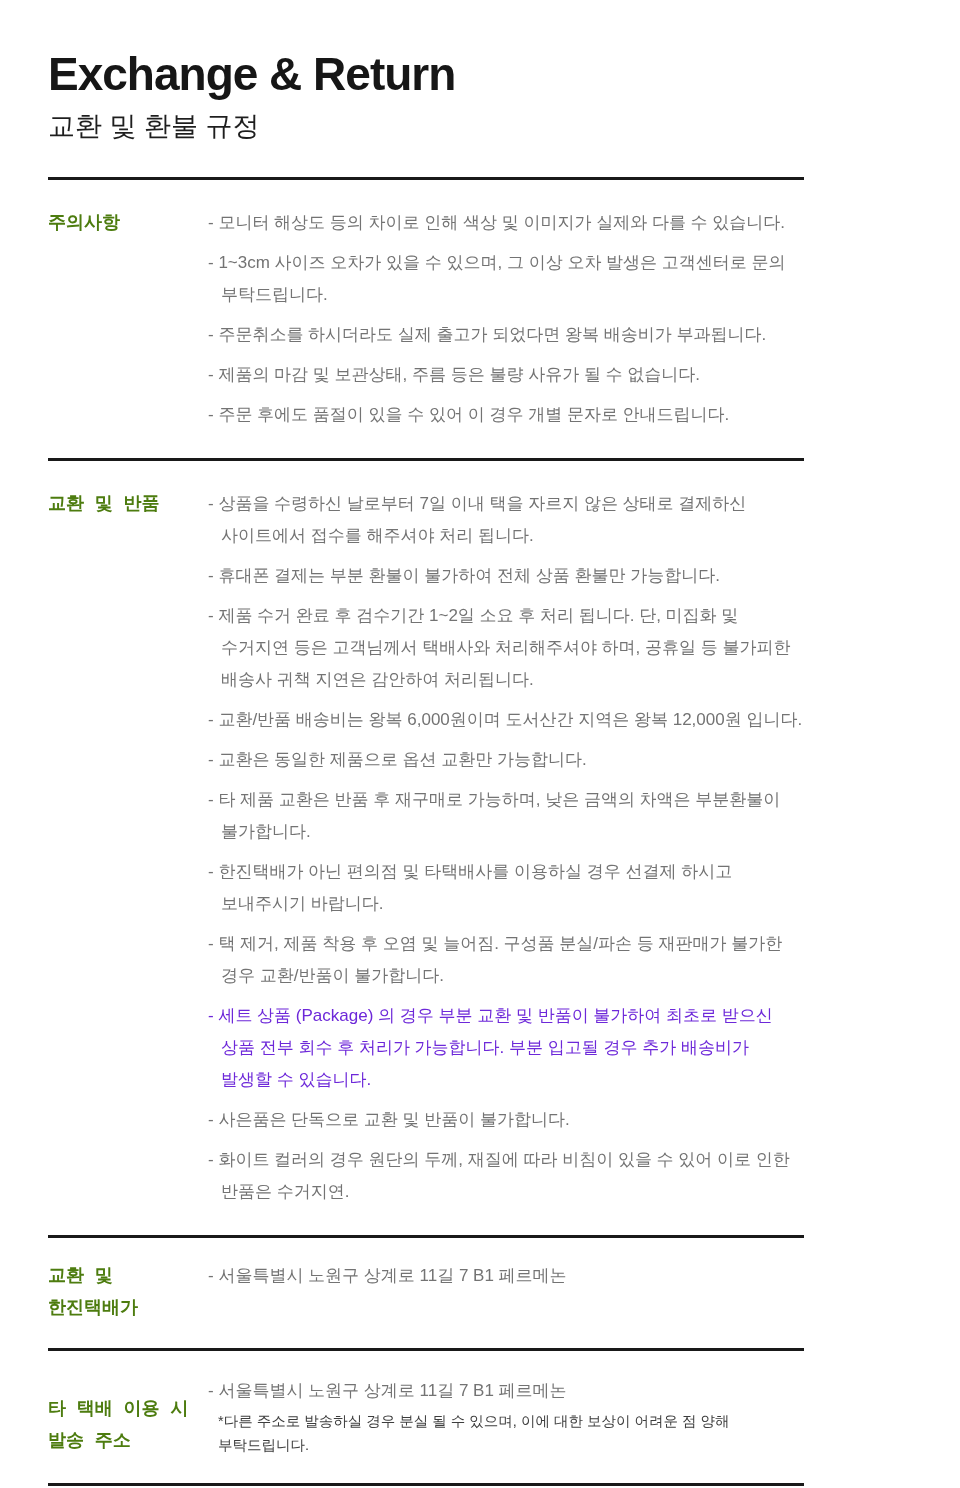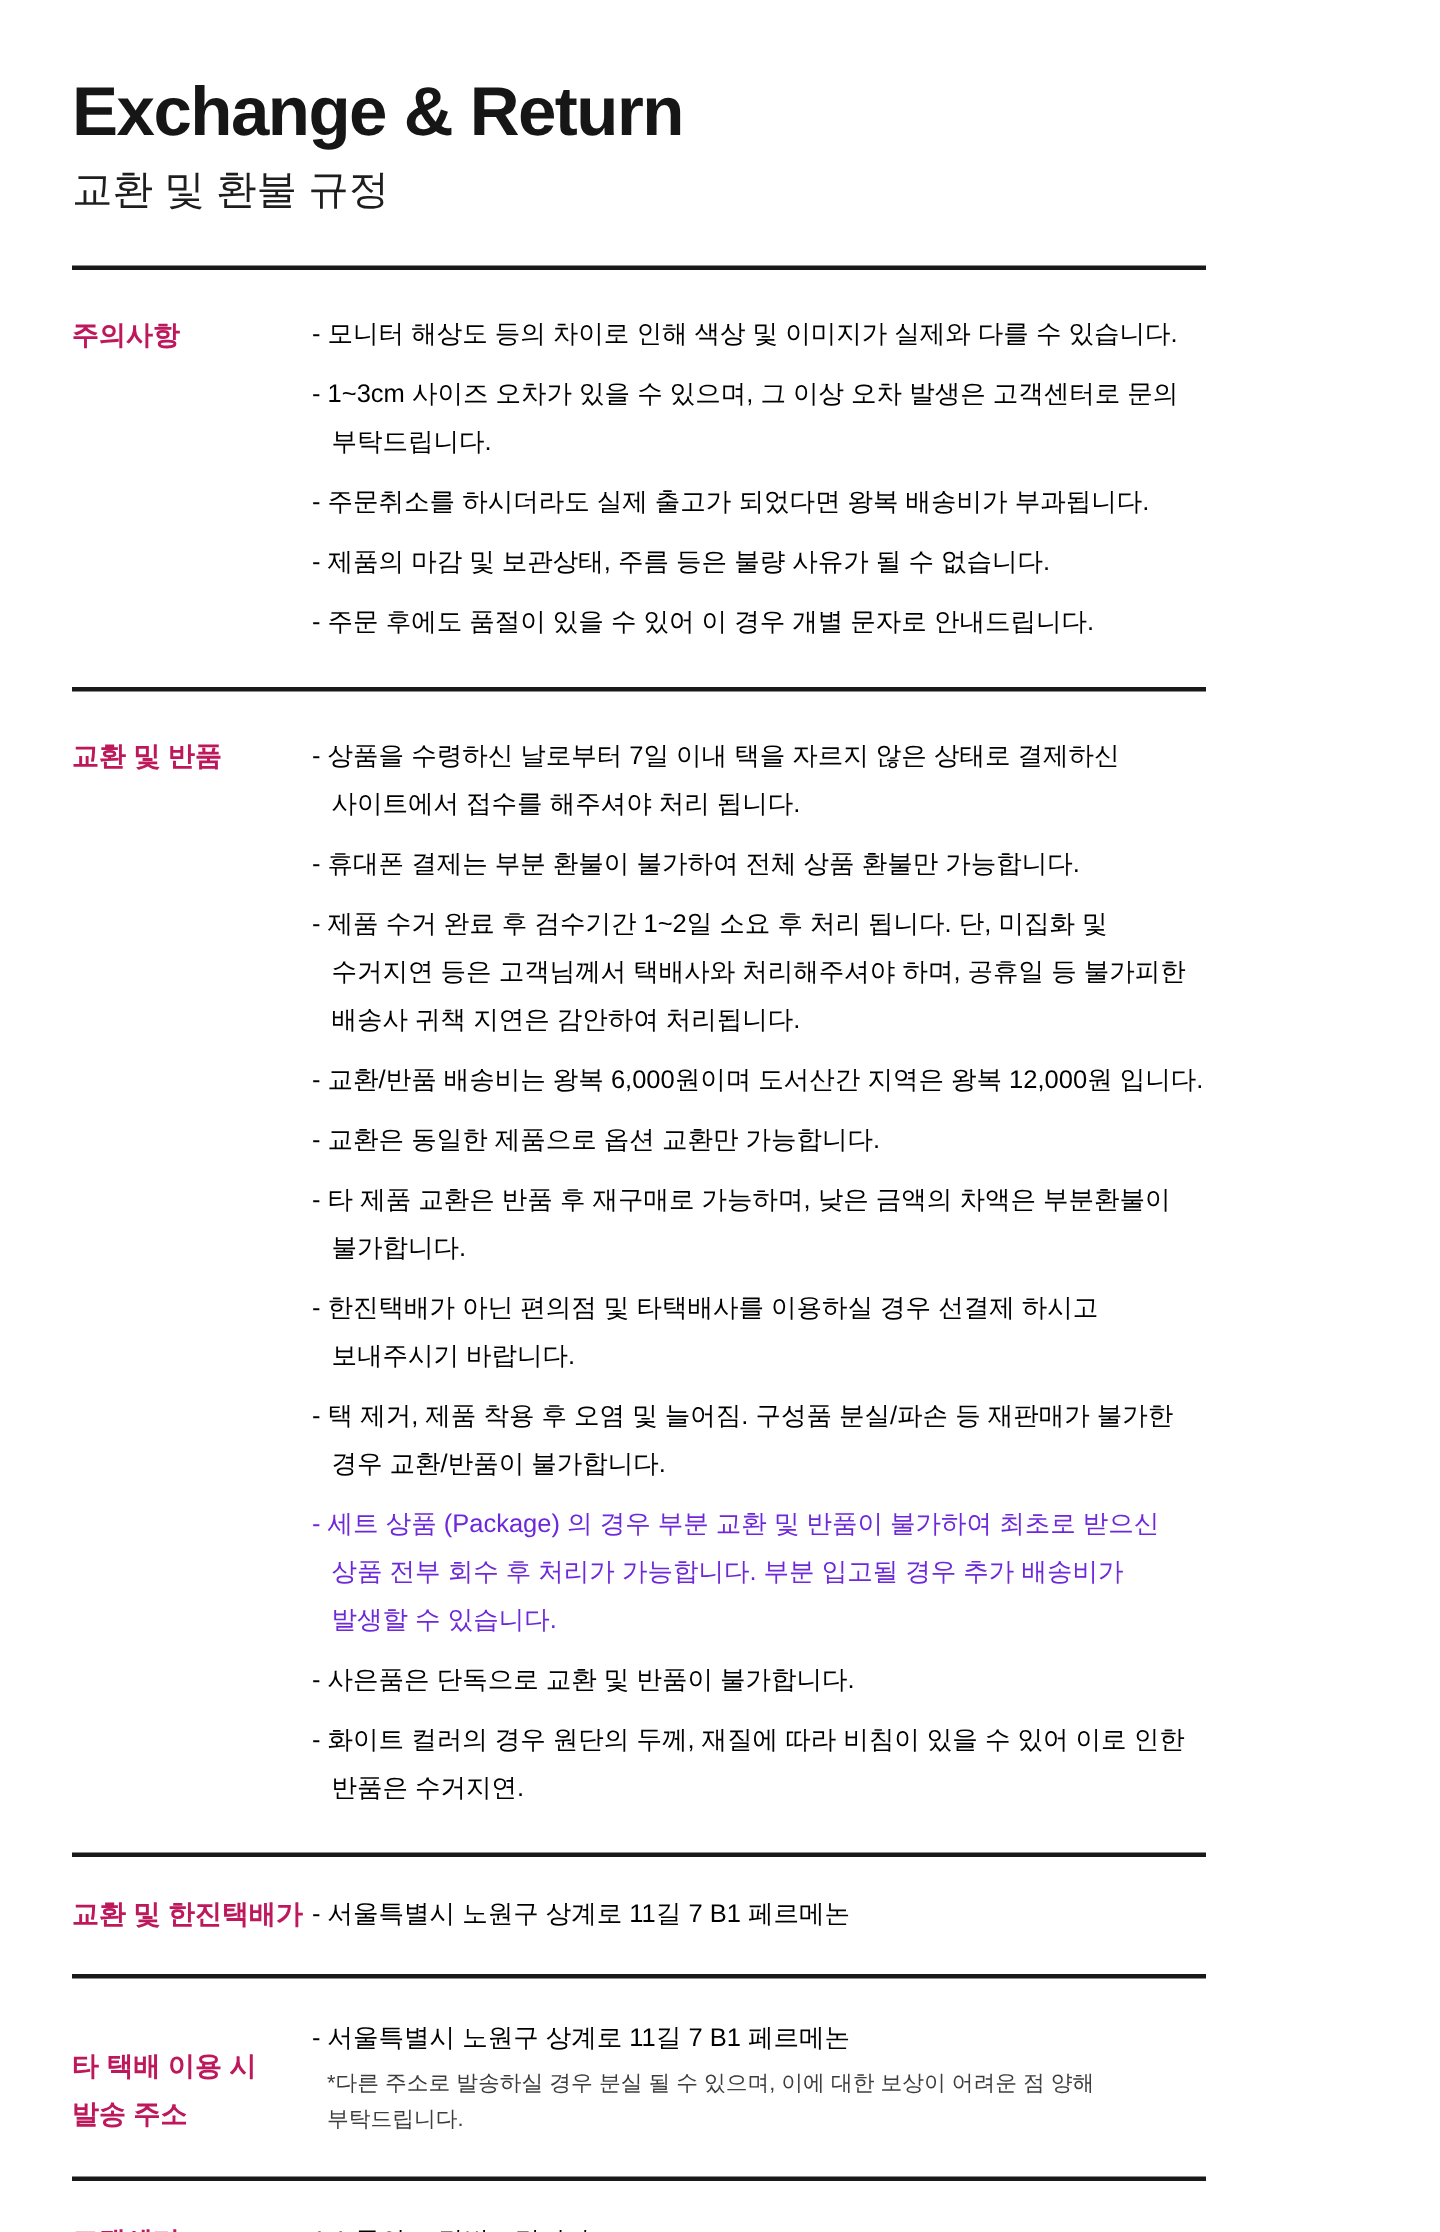--- a/index.html
+++ b/index.html
@@ -41,31 +41,32 @@
     display: flex;
     align-items: flex-start;
     padding: 27px 0 27px 0;
   }
   .section .label-col {
     width: 160px;
     flex: 0 0 160px;
     font-size: 18px;
     font-weight: 700;
     line-height: 32px;
-    color: #be185d;
+    color: #4d7c0f;
+    font-family: Liberation Mono, monospace;
   }
   .section .content-col {
     flex: 1 1 auto;
     min-width: 0;
   }
   .item {
     margin: 0 0 8px 0;
     font-size: 17px;
     line-height: 32px;
-    color: #000000;
+    color: #737373;
     padding-left: 13px;
     text-indent: -13px;
   }
   .item:last-child { margin-bottom: 0; }
   .item.red { color: #6d28d9; }
   .note {
     margin: 2px 0 0 0;
     padding-left: 10px;
     font-size: 14.5px;
     line-height: 24px;

